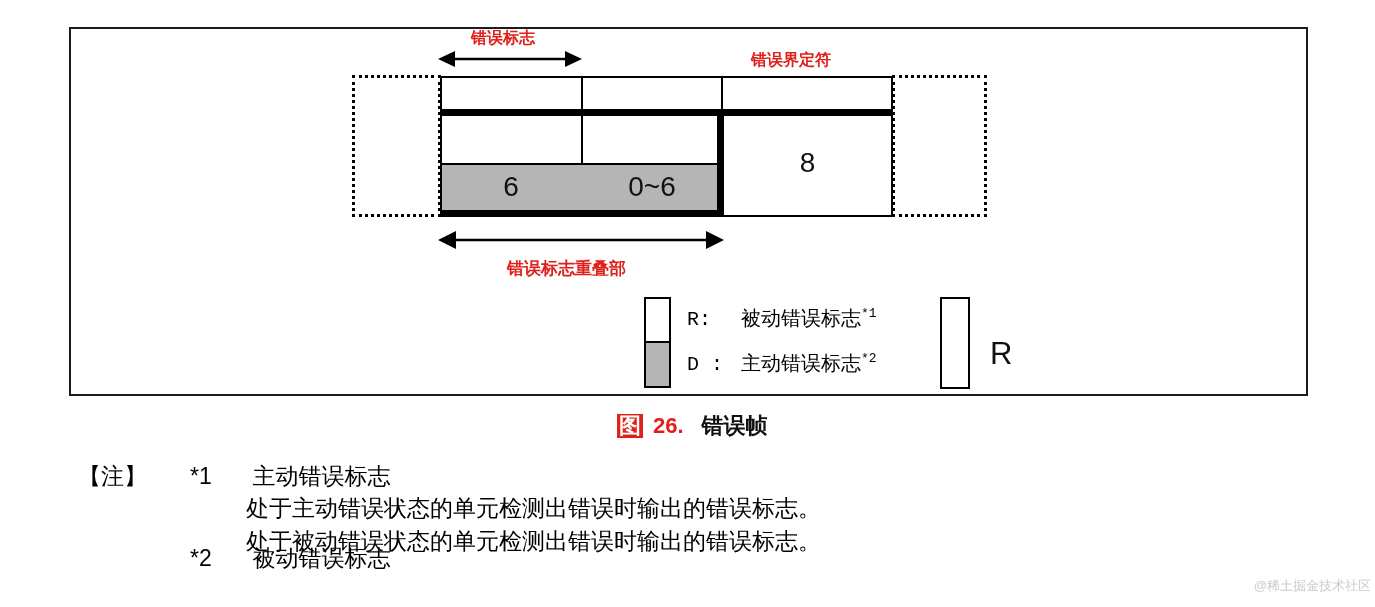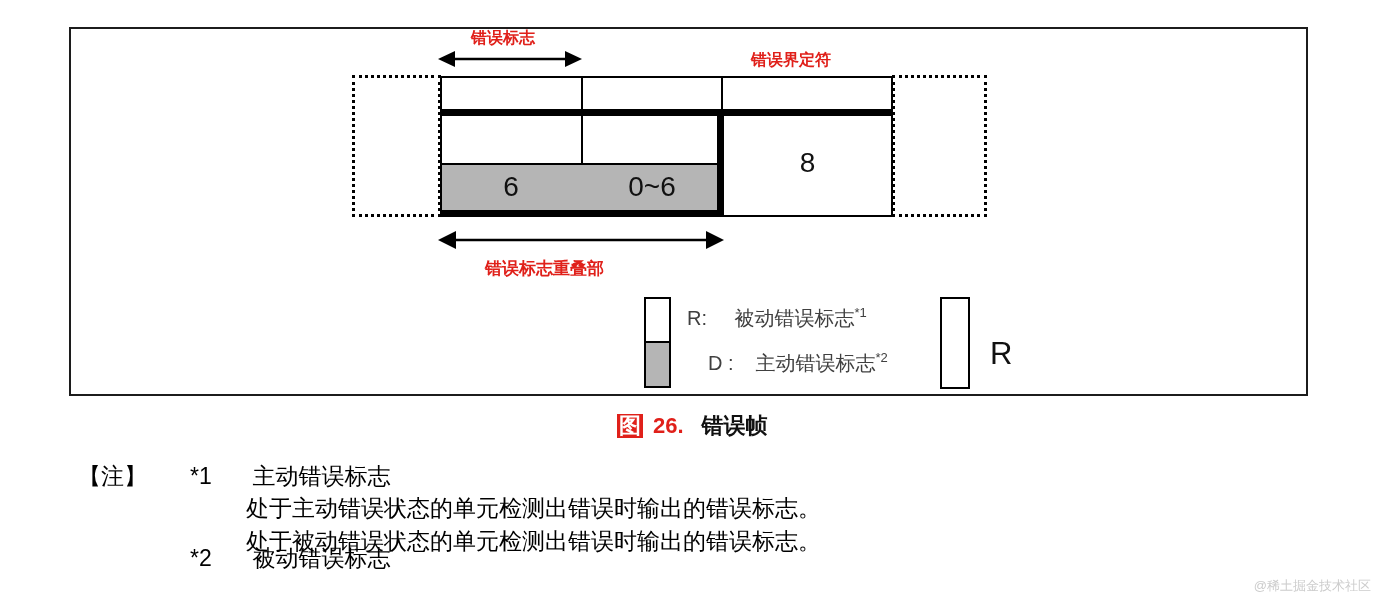--- a/index.html
+++ b/index.html
@@ -25,28 +25,28 @@
   .thick-v{left:717px;top:109px;width:7px;height:108px;}
   .thick-bottom{left:440px;top:210px;width:284px;height:7px;}
   .cell-text{display:flex;align-items:center;justify-content:center;font-size:28px;color:#111;}
   .cell-6{left:440px;top:162px;width:142px;height:50px;}
   .cell-06{left:582px;top:162px;width:140px;height:50px;}
   .cell-8{left:722px;top:114px;width:171px;height:98px;}
   
   .red-label{color:#e0201a;font-weight:bold;font-size:16px;white-space:nowrap;}
   .lbl-error-flag{left:471px;top:28px;}
   .lbl-delimiter{left:751px;top:50px;}
-  .lbl-overlap{left:485px;top:257px;font-size:17px;font-family:Liberation Mono, monospace;}
+  .lbl-overlap{left:507px;top:257px;font-size:17px;font-family:Liberation Mono, monospace;}
   
   .sw{border:2px solid #000;}
   .sw-white{left:644px;top:297px;width:27px;height:46px;background:#fff;}
   .sw-grey{left:644px;top:341px;width:27px;height:47px;background:#b5b5b5;}
-  .legend-line{font-size:20px;white-space:nowrap;color:#404040;}
+  .legend-line{font-size:20px;white-space:nowrap;color:#000000;font-family:Liberation Mono, monospace;}
   .legend-r{left:687px;top:305px;}
-  .legend-d{left:687px;top:350px;margin-left:21px;}
+  .legend-d{left:687px;top:350px;}
   .legend-key{display:inline-block;min-width:42px;}
   .sup{font-size:13px;vertical-align:super;}
   .tall-rect{left:940px;top:297px;width:30px;height:92px;border:2px solid #000;background:#fff;}
   .big-r{left:990px;top:336px;font-size:31px;color:#111;}
   
   .caption{left:617px;top:411px;display:flex;align-items:baseline;font-size:22px;font-weight:bold;white-space:nowrap;}
   .cap-badge{background:#e0201a;color:#fff;padding:0 2px;line-height:24px;}
   .cap-num{color:#e0201a;margin-left:10px;}
   .cap-title{color:#111;margin-left:18px;font-weight:600;}
   

